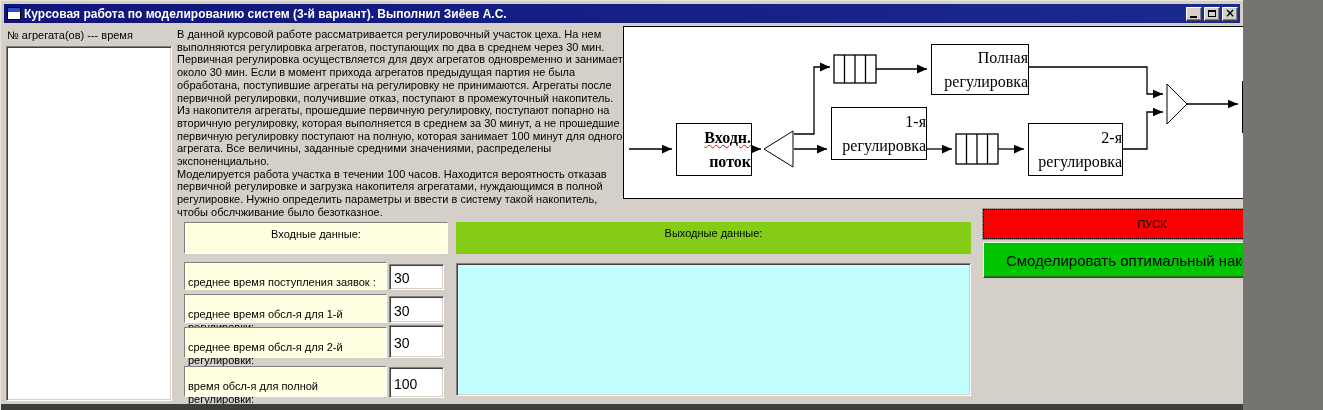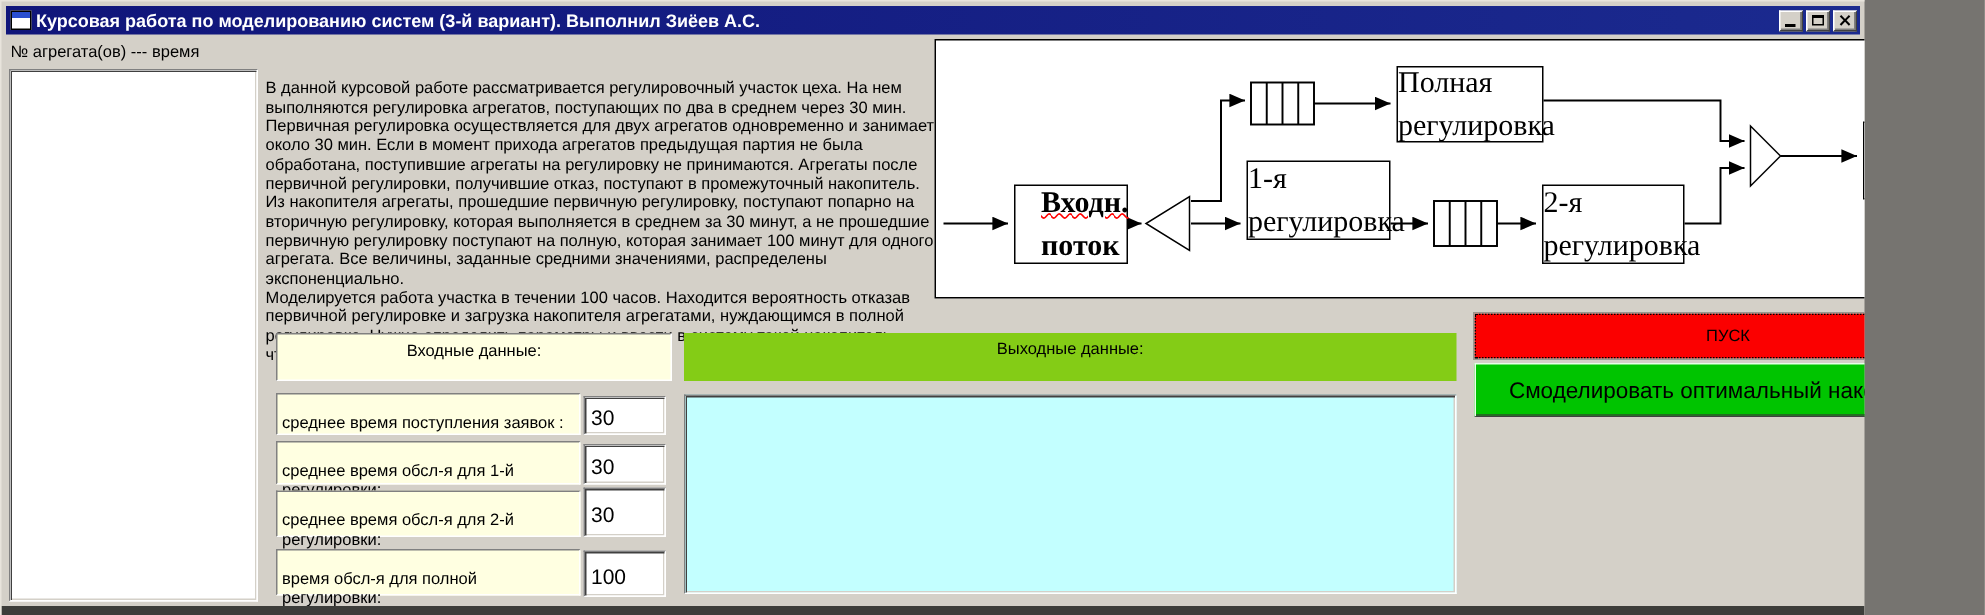--- a/index.html
+++ b/index.html
@@ -32,32 +32,32 @@
   
   .units-header{position:absolute;left:6px;top:28px;width:168px;font-size:11px;color:#000;}
   .listbox{
     position:absolute;left:5px;top:45px;width:166px;height:355px;background:#fff;
     border:1px solid;border-color:#808080 #fff #fff #808080;
     box-shadow:inset 1px 1px 0 #404040, inset -1px -1px 0 #d4d0c8;
   }
   
   .description{
     position:absolute;left:176px;top:27px;width:446px;height:192px;
-    font-size:11px;line-height:12.7px;color:#000;margin-top:25px;
+    font-size:11px;line-height:12.7px;color:#000;
   }
   
   .diagram{
     position:absolute;left:622px;top:25px;width:698px;height:173px;
     background:#fff;border:1px solid #000;
   }
   .diagram svg{position:absolute;left:0;top:0;}
   .dbox{
     position:absolute;border:1px solid #000;background:#fff;
-    display:flex;flex-direction:column;align-items:flex-start;justify-content:center;
-    font-family:"Liberation Serif",serif;font-size:20px;line-height:1.45;text-align:center;color:#000;
+    display:flex;flex-direction:column;align-items:flex-end;justify-content:center;
+    font-family:"Liberation Serif",serif;font-size:16px;line-height:1.45;text-align:center;color:#000;
   }
   .dbox.bold{font-weight:bold;}
   .sq{text-decoration-line:underline;text-decoration-style:wavy;text-decoration-color:#f00;text-decoration-thickness:1px;text-underline-offset:1px;}
   
   .grp-label{
     position:absolute;background:#ffffe1;border:1px solid;
     border-color:#808080 #fff #fff #808080;
     font-size:11px;color:#000;padding:13px 3px 0 3px;line-height:13px;
   }
   .grp-label.center{text-align:center;padding-top:5px;}

